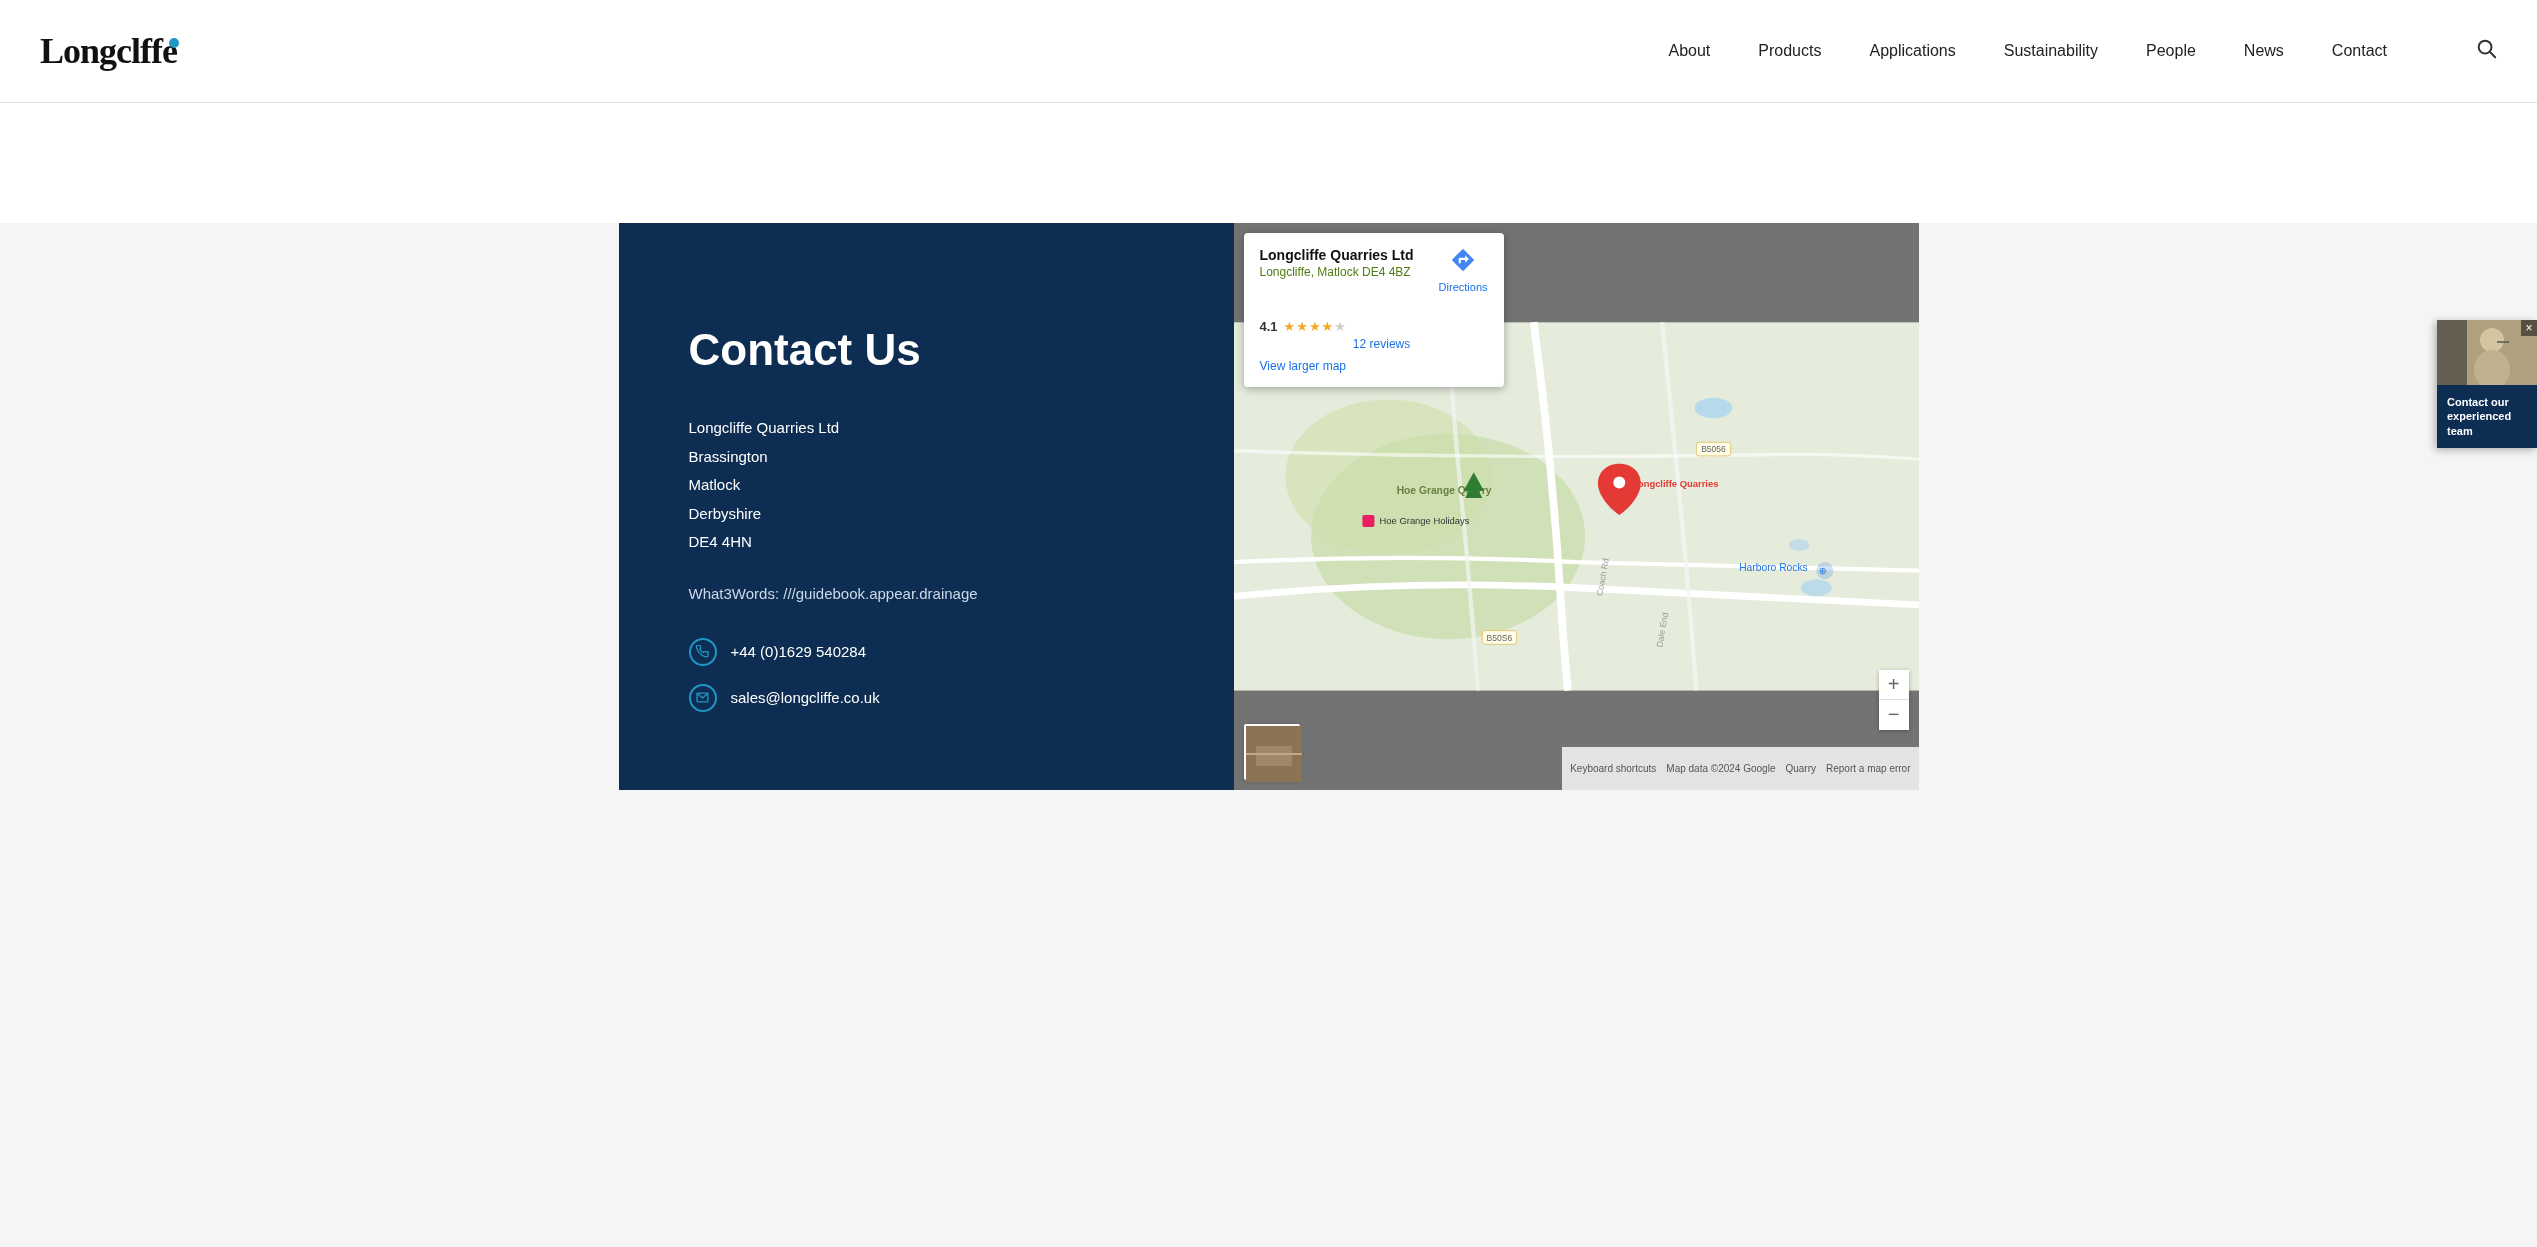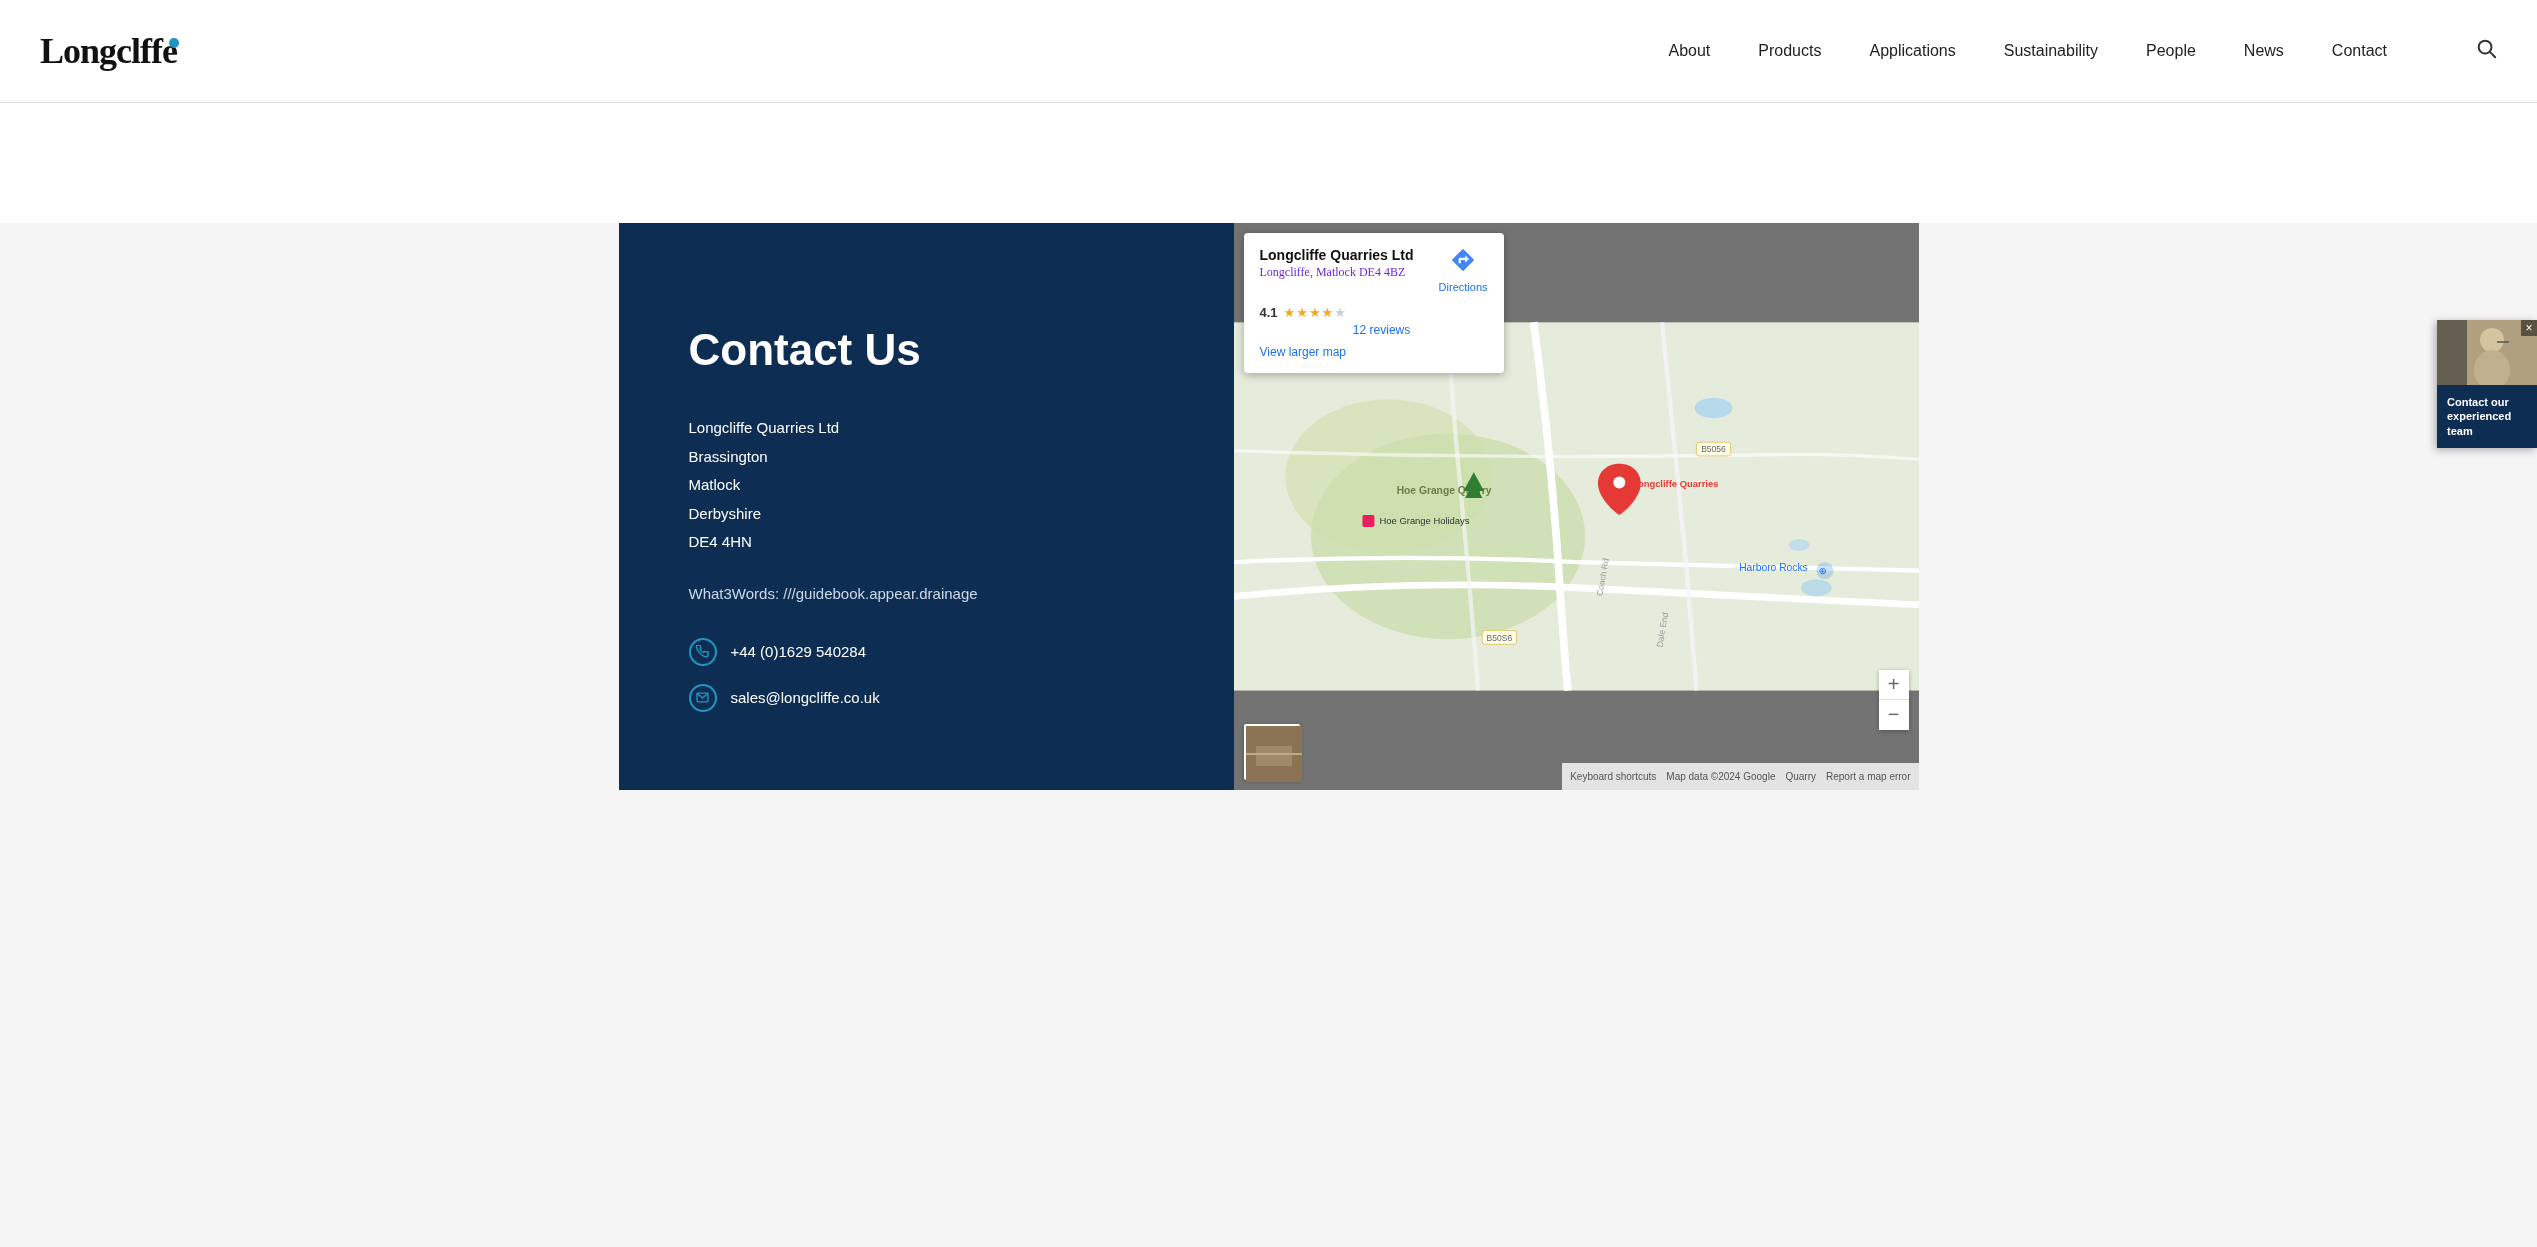--- a/index.html
+++ b/index.html
@@ -140,23 +140,22 @@
       justify-content: space-between;
     }
     .map-business-name {
       font-size: 14px;
       font-weight: bold;
       color: #111;
       margin-bottom: 2px;
     }
     .map-address {
       font-size: 12px;
-      color: #6d28d9;
-      margin-bottom: 7px;
-      font-family: Liberation Serif, serif;
+      color: #4d7c0f;
+      margin-bottom: 22px;
     }
     .map-rating-row {
       display: flex;
       align-items: center;
       gap: 6px;
       margin-bottom: 8px;
     }
     .map-rating-num {
       font-size: 13px;
       font-weight: bold;
@@ -239,21 +238,21 @@
       z-index: 10;
       border-radius: 2px;
     }
 
     
     .map-footer {
       position: absolute;
       bottom: 0;
       right: 0;
       background: rgba(255,255,255,0.8);
-      padding: 8px 8px;
+      padding: 16px 8px;
       font-size: 10px;
       color: #555;
       display: flex;
       gap: 10px;
       align-items: center;
       z-index: 10;
       text-align: center;
     }
 
     

